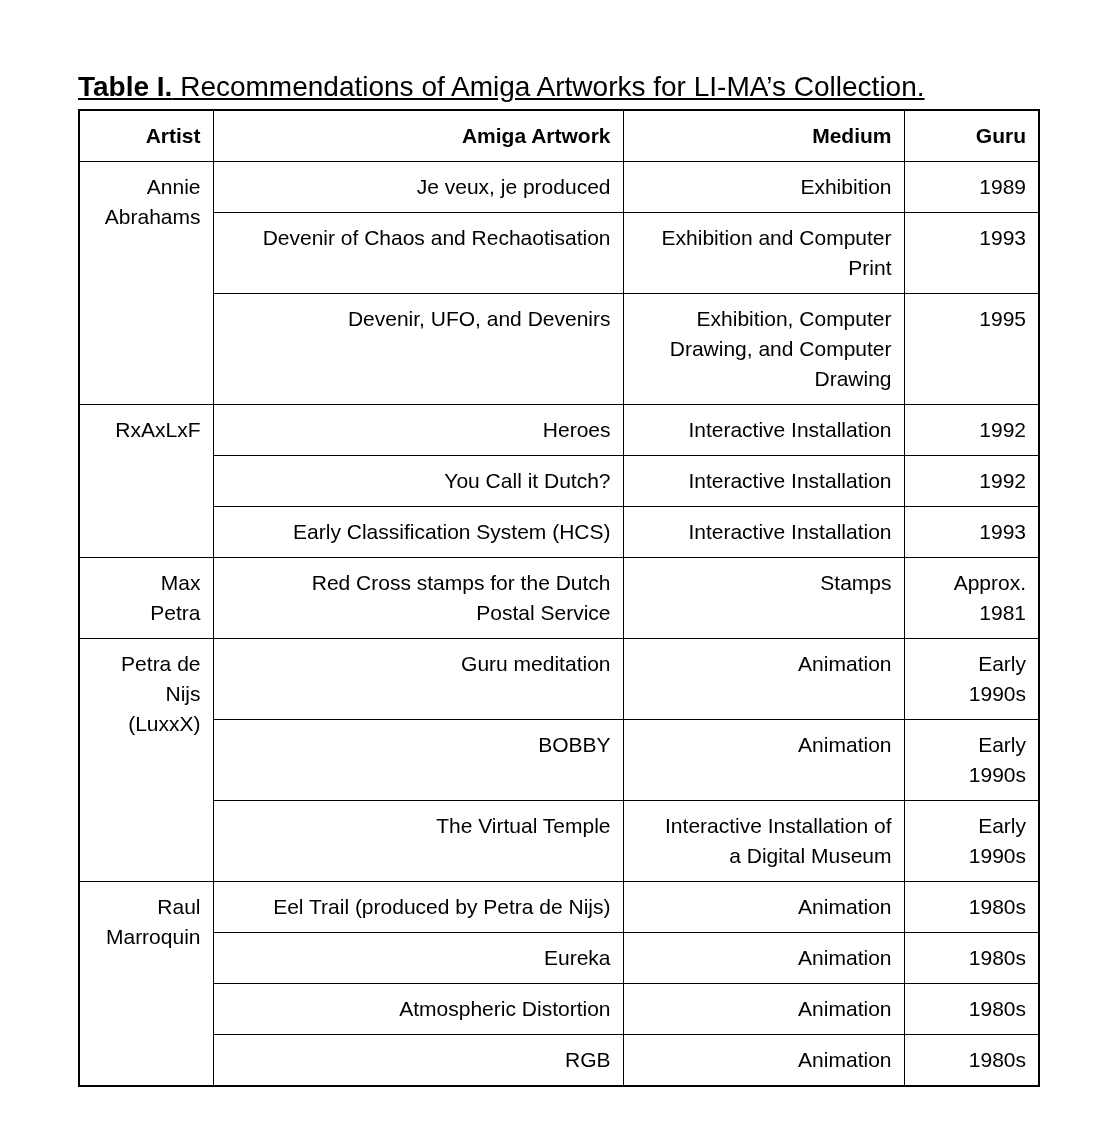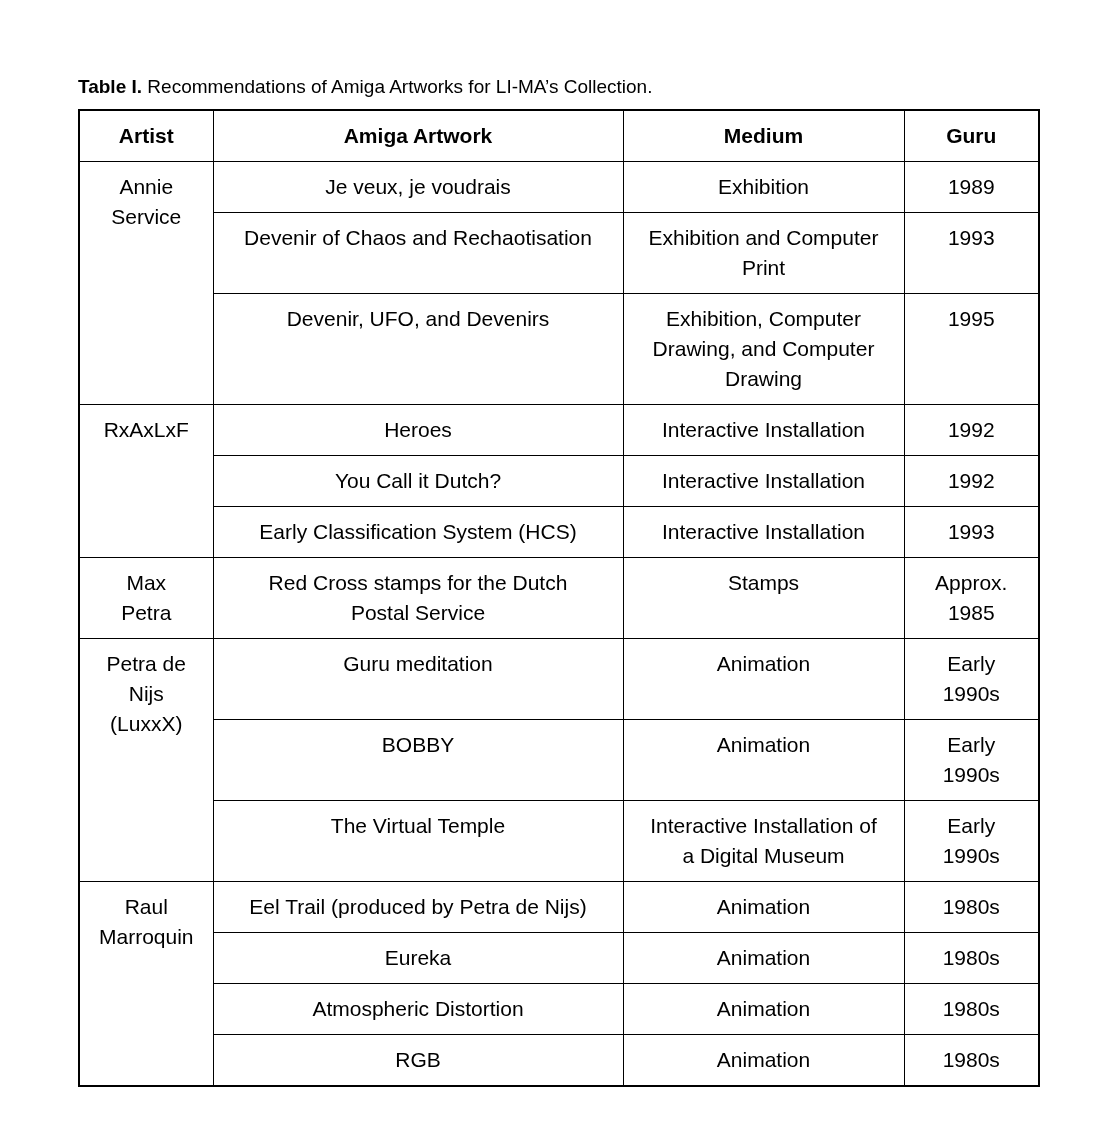--- a/index.html
+++ b/index.html
@@ -11,37 +11,38 @@
     font-family: "Liberation Sans", "DejaVu Sans", sans-serif;
   }
   .page {
     width: 1120px;
     height: 1140px;
     padding: 74px 0 0 78px;
     background: #ffffff;
   }
   .caption {
     margin: 0 0 9px 0;
-    font-size: 19px;
+    font-size: 28px;
     line-height: 26px;
     white-space: nowrap;
+    text-decoration: underline;
   }
   .caption b { font-weight: bold; }
   table.doc-table {
     border-collapse: collapse;
     table-layout: fixed;
     width: 960px;
     border: 2px solid #000000;
   }
   table.doc-table td, table.doc-table th {
     border: 1.5px solid #000000;
     padding: 10px 12px;
     font-size: 21px;
     line-height: 30px;
-    text-align: center;
+    text-align: right;
     vertical-align: top;
     white-space: pre-line;
     overflow: hidden;
   }
   table.doc-table th {
     font-weight: bold;
   }
   table.doc-table td {
     font-weight: normal;
   }
@@ -64,22 +65,22 @@
       <tr>
         <th>Artist</th>
         <th>Amiga Artwork</th>
         <th>Medium</th>
         <th>Guru</th>
       </tr>
     </thead>
     <tbody id="table-body">
         <tr>
           <td rowspan="3">Annie
-Service</td>
-          <td>Je veux, je voudrais</td>
+Abrahams</td>
+          <td>Je veux, je produced</td>
           <td>Exhibition</td>
           <td>1989</td>
         </tr>
         <tr>
           <td>Devenir of Chaos and Rechaotisation</td>
           <td>Exhibition and Computer
 Print</td>
           <td>1993</td>
         </tr>
         <tr>
@@ -105,21 +106,21 @@
           <td>Interactive Installation</td>
           <td>1993</td>
         </tr>
         <tr>
           <td rowspan="1">Max
 Petra</td>
           <td>Red Cross stamps for the Dutch
 Postal Service</td>
           <td>Stamps</td>
           <td>Approx.
-1985</td>
+1981</td>
         </tr>
         <tr>
           <td rowspan="3">Petra de
 Nijs
 (LuxxX)</td>
           <td>Guru meditation</td>
           <td>Animation</td>
           <td>Early
 1990s</td>
         </tr>

